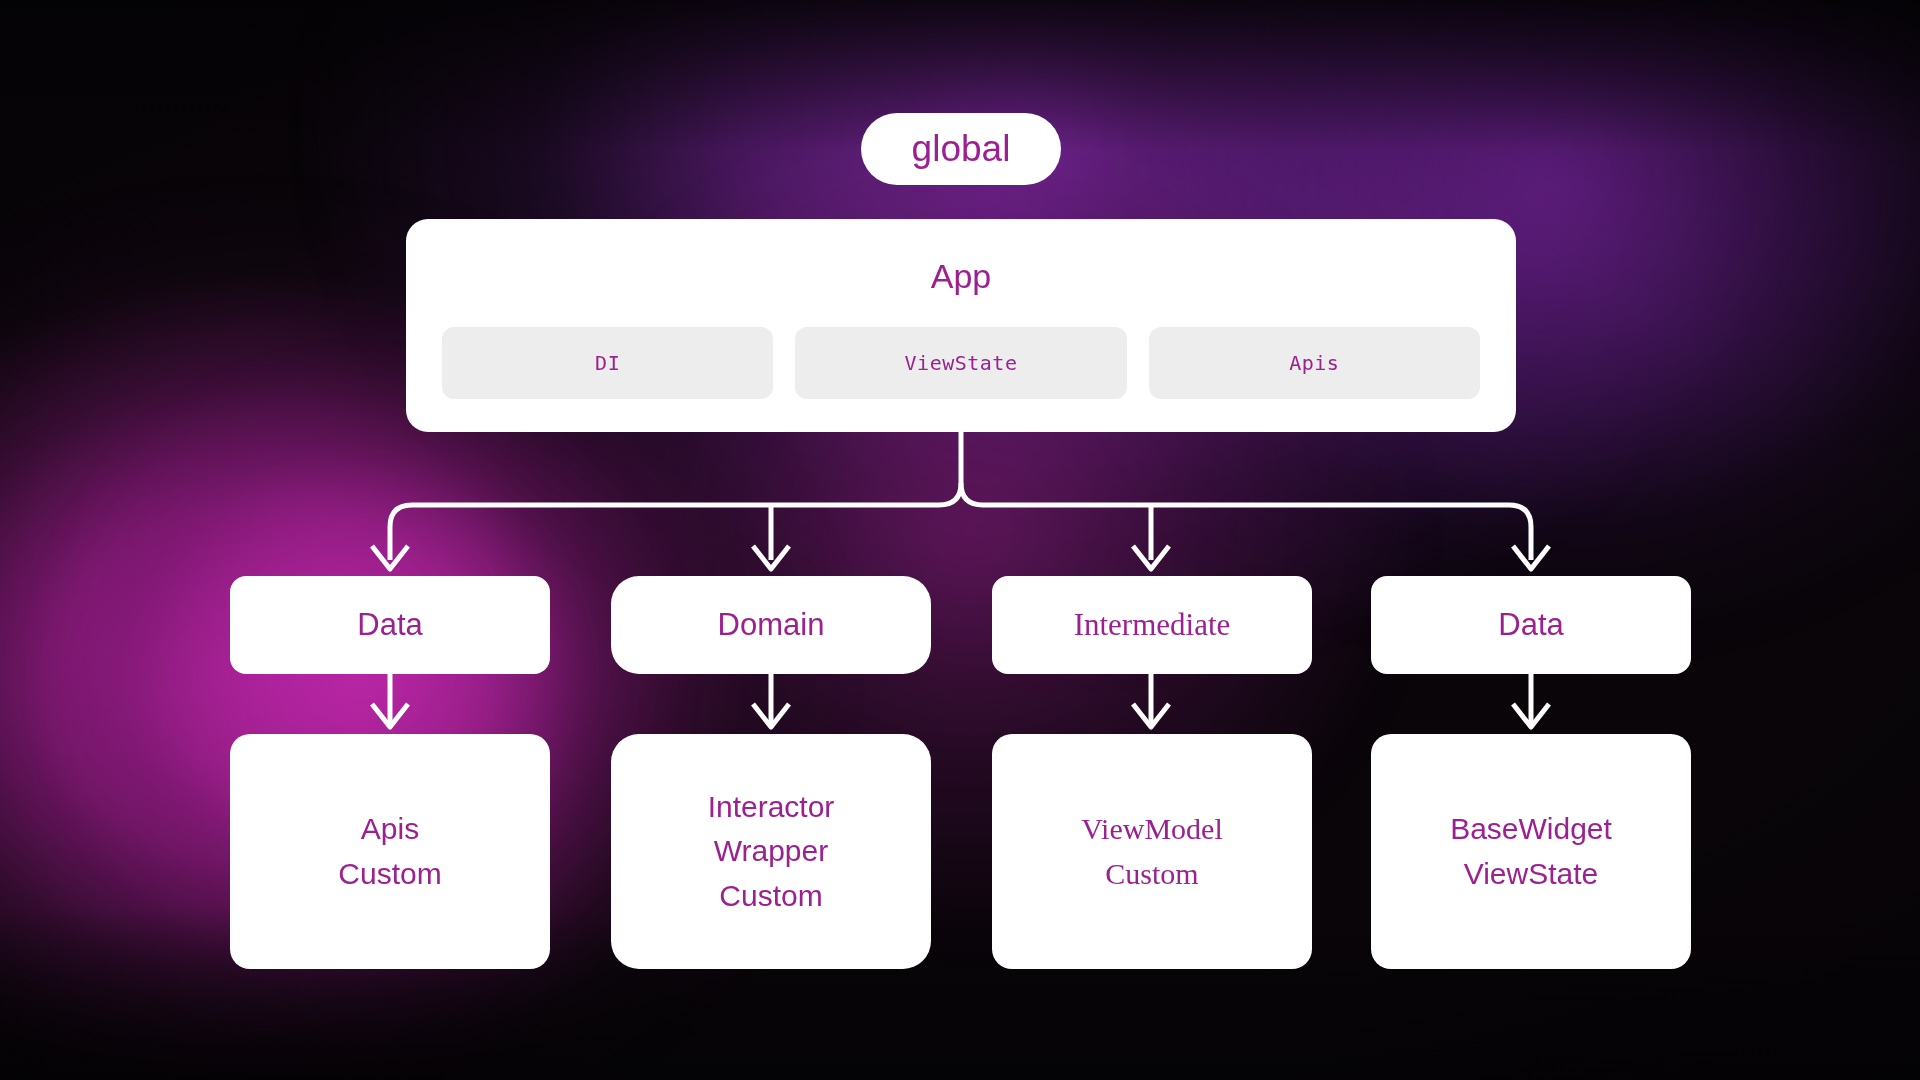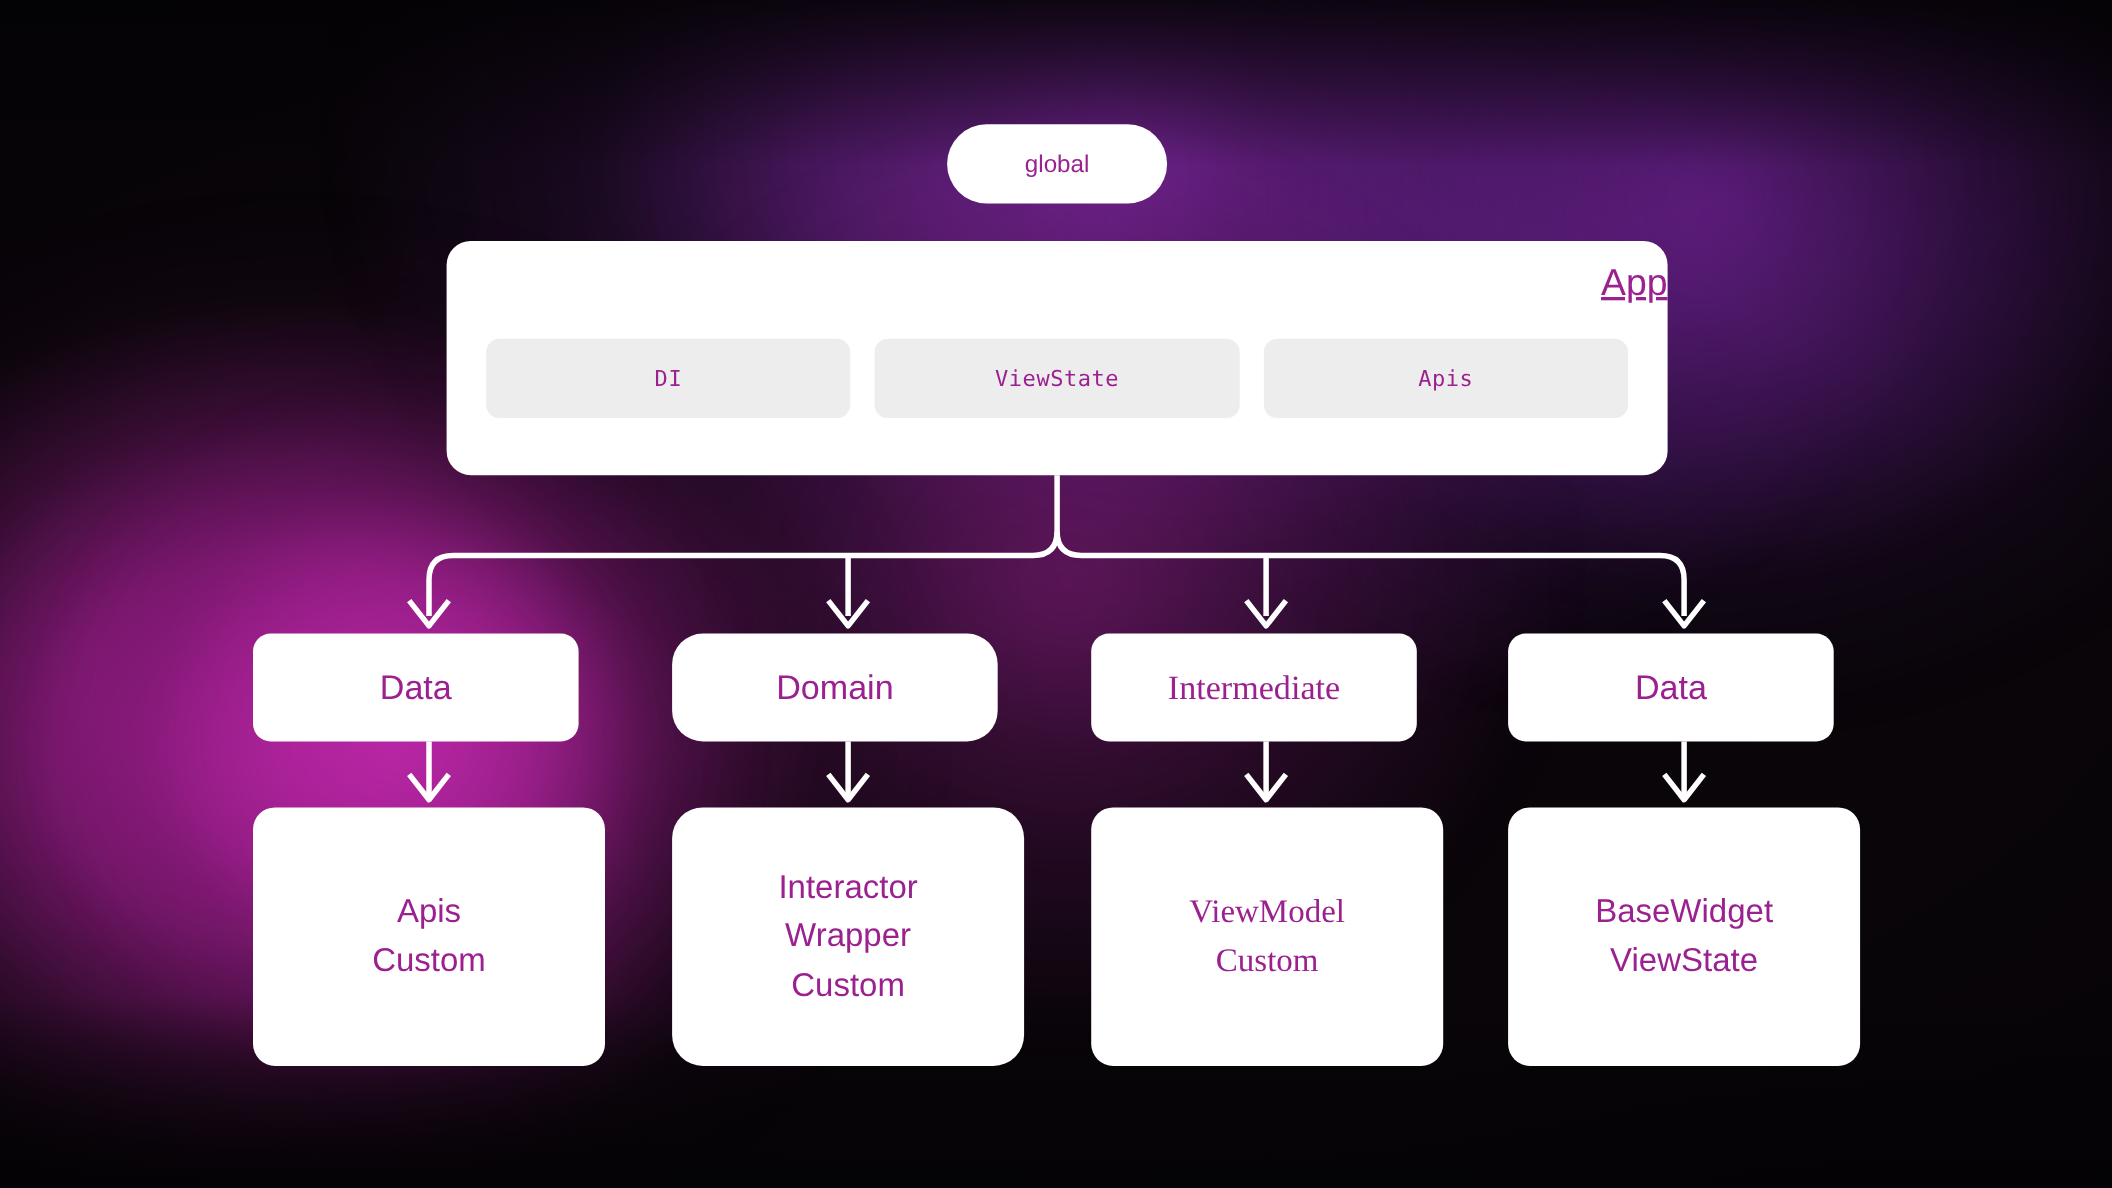--- a/index.html
+++ b/index.html
@@ -95,40 +95,39 @@
     text-align: center;
     box-sizing: border-box;
   }
 
   #node-global {
     left: 861px;
     top: 113px;
     width: 200px;
     height: 72px;
     border-radius: 36px;
-    font-size: 22px;
+    font-size: 37px;
   }
 
   #card-app {
     left: 406px;
     top: 219px;
     width: 1110px;
     height: 213px;
     border-radius: 22px;
     background: #ffffff;
     display: block;
     padding: 0;
   }
   #app-title {
-    text-align: right;
+    text-align: center;
     color: #9C2190;
     font-size: 34px;
     line-height: 1;
-    padding-top: 21px;
-    text-decoration: underline;
+    padding-top: 40px;
   }
   #app-chips {
     display: flex;
     justify-content: center;
     gap: 22px;
     padding: 34px 36px 0 36px;
     text-align: center;
   }
   .chip {
     flex: 1 1 0;
@@ -138,21 +137,21 @@
     color: #9C2190;
     display: flex;
     align-items: center;
     justify-content: center;
     font-family: "DejaVu Sans Mono", "Liberation Mono", monospace;
     font-size: 20px;
     letter-spacing: 0.5px;
   }
 
   .layer-node {
-    width: 296px;
+    width: 320px;
     height: 98px;
     border-radius: 16px;
     font-size: 31px;
     top: 576px;
   }
   .leaf-node {
     width: 320px;
     height: 235px;
     border-radius: 20px;
     top: 734px;

